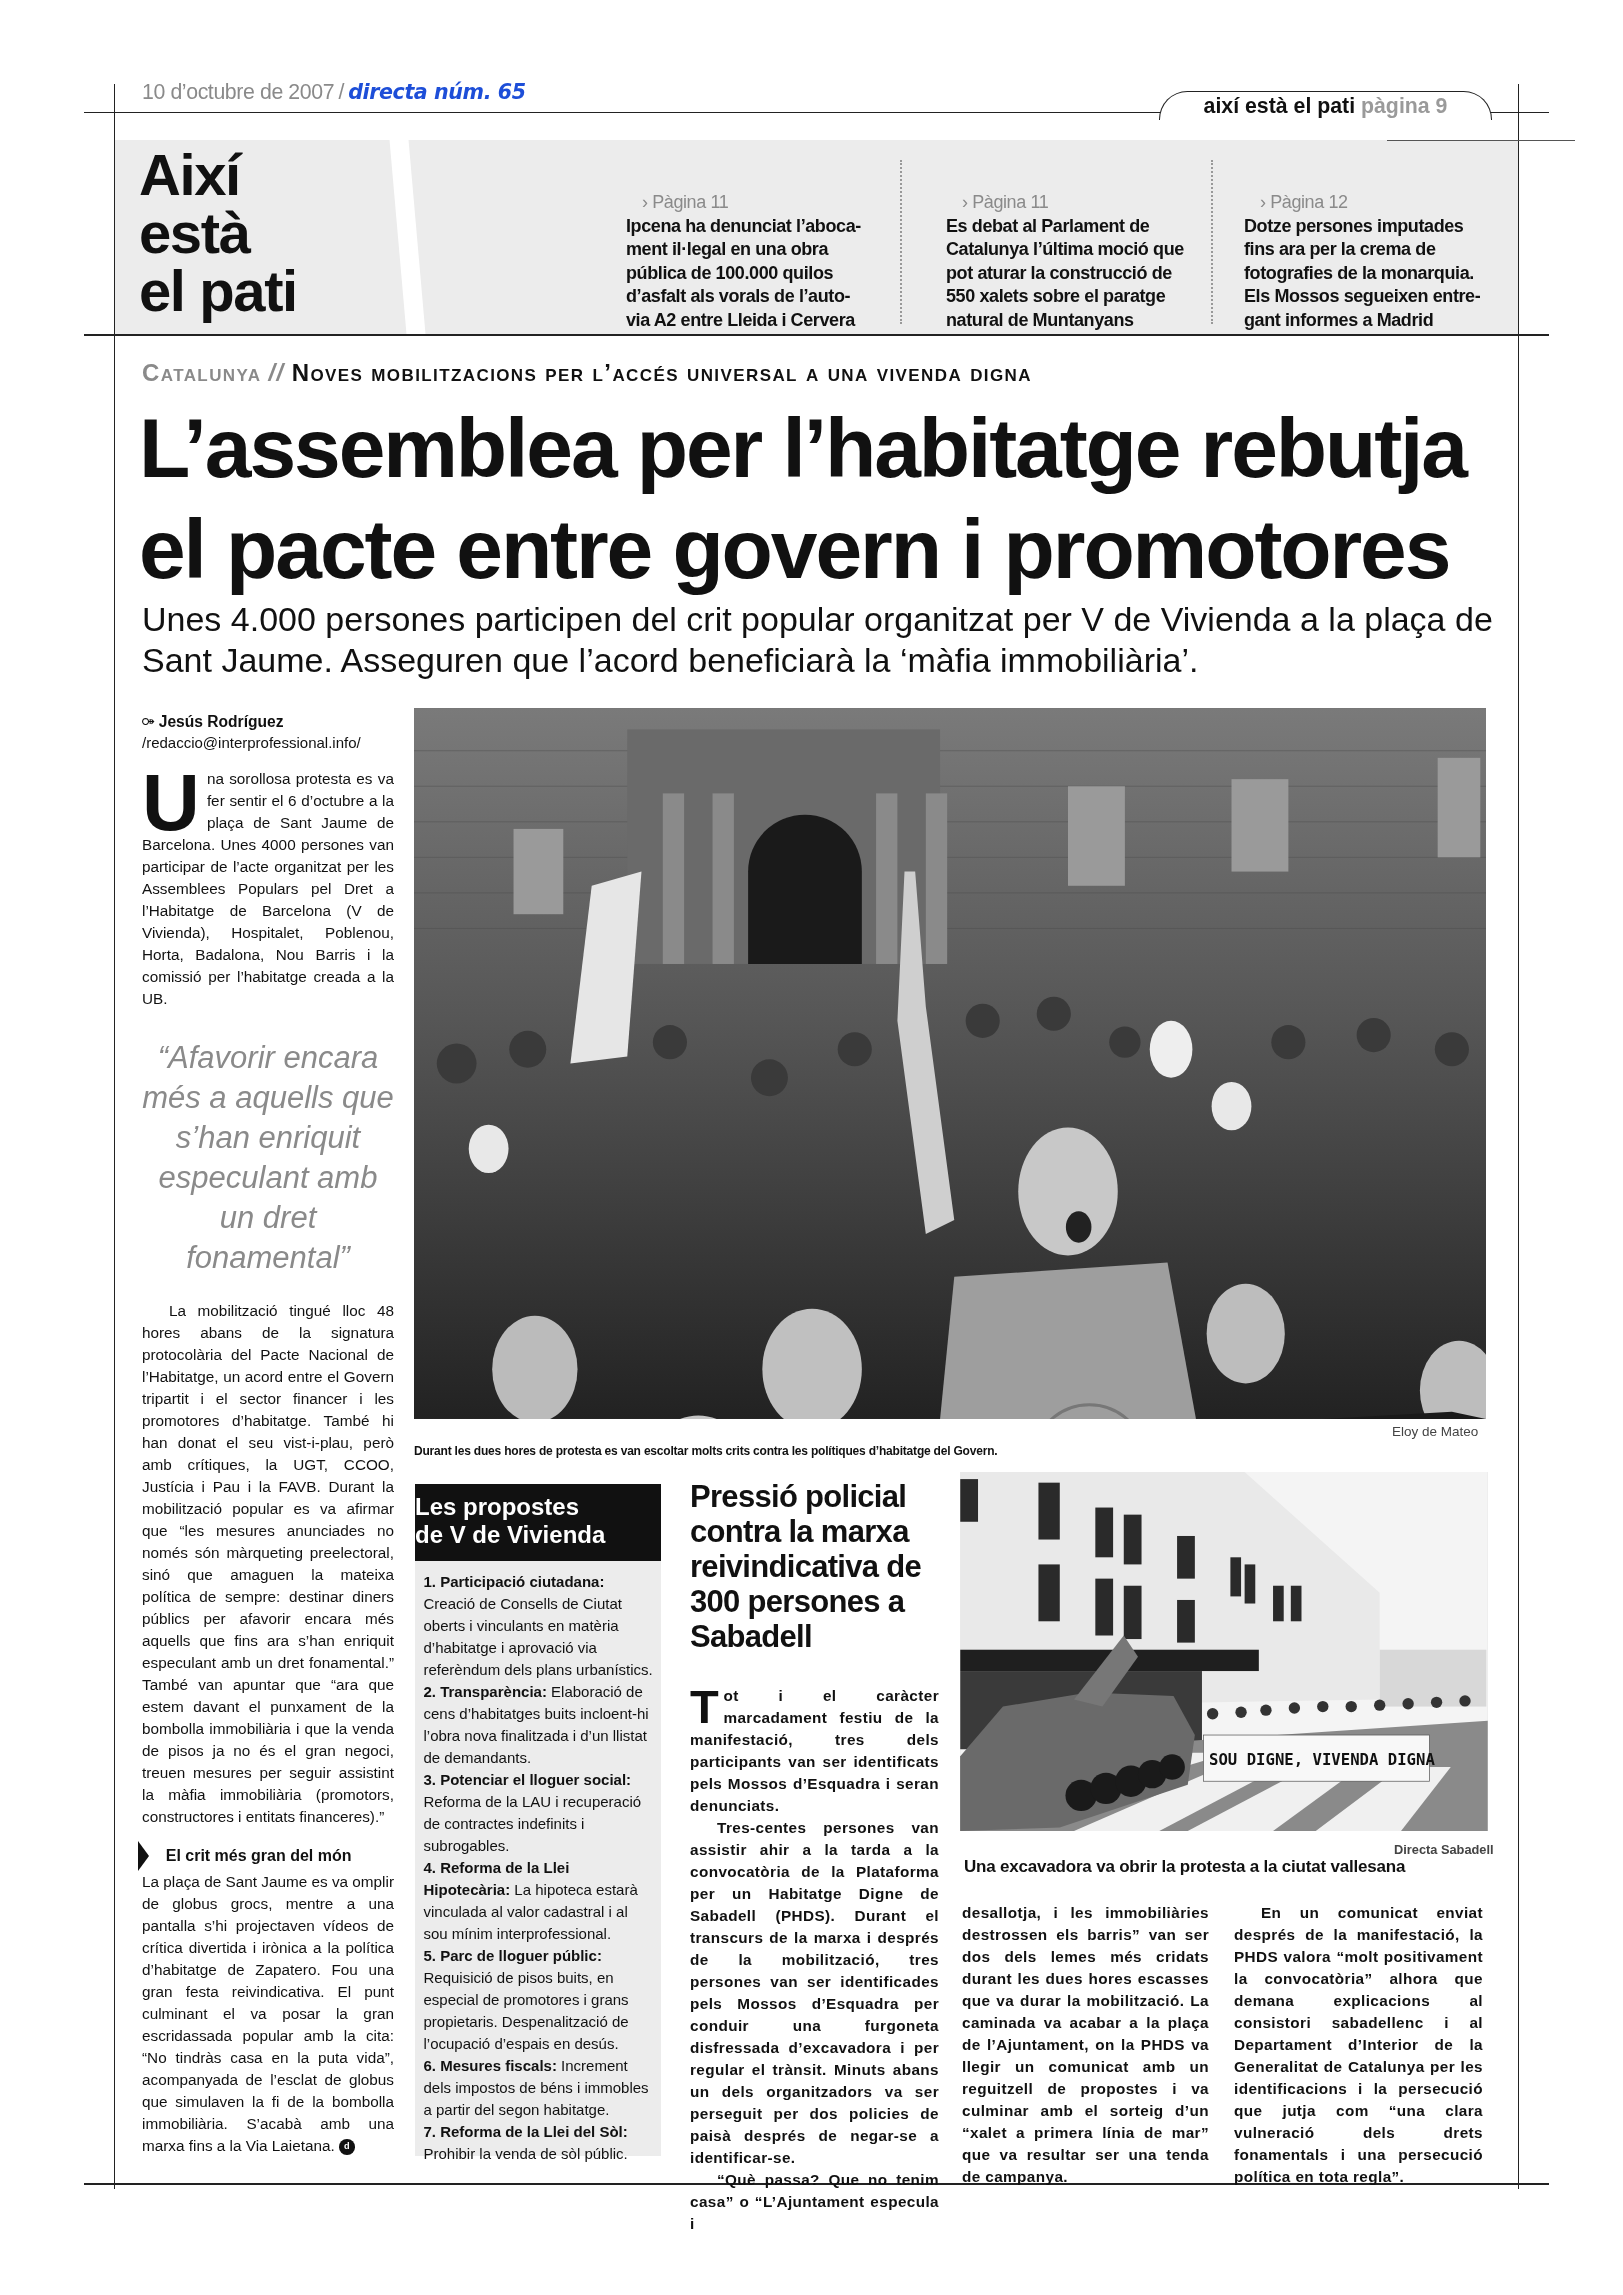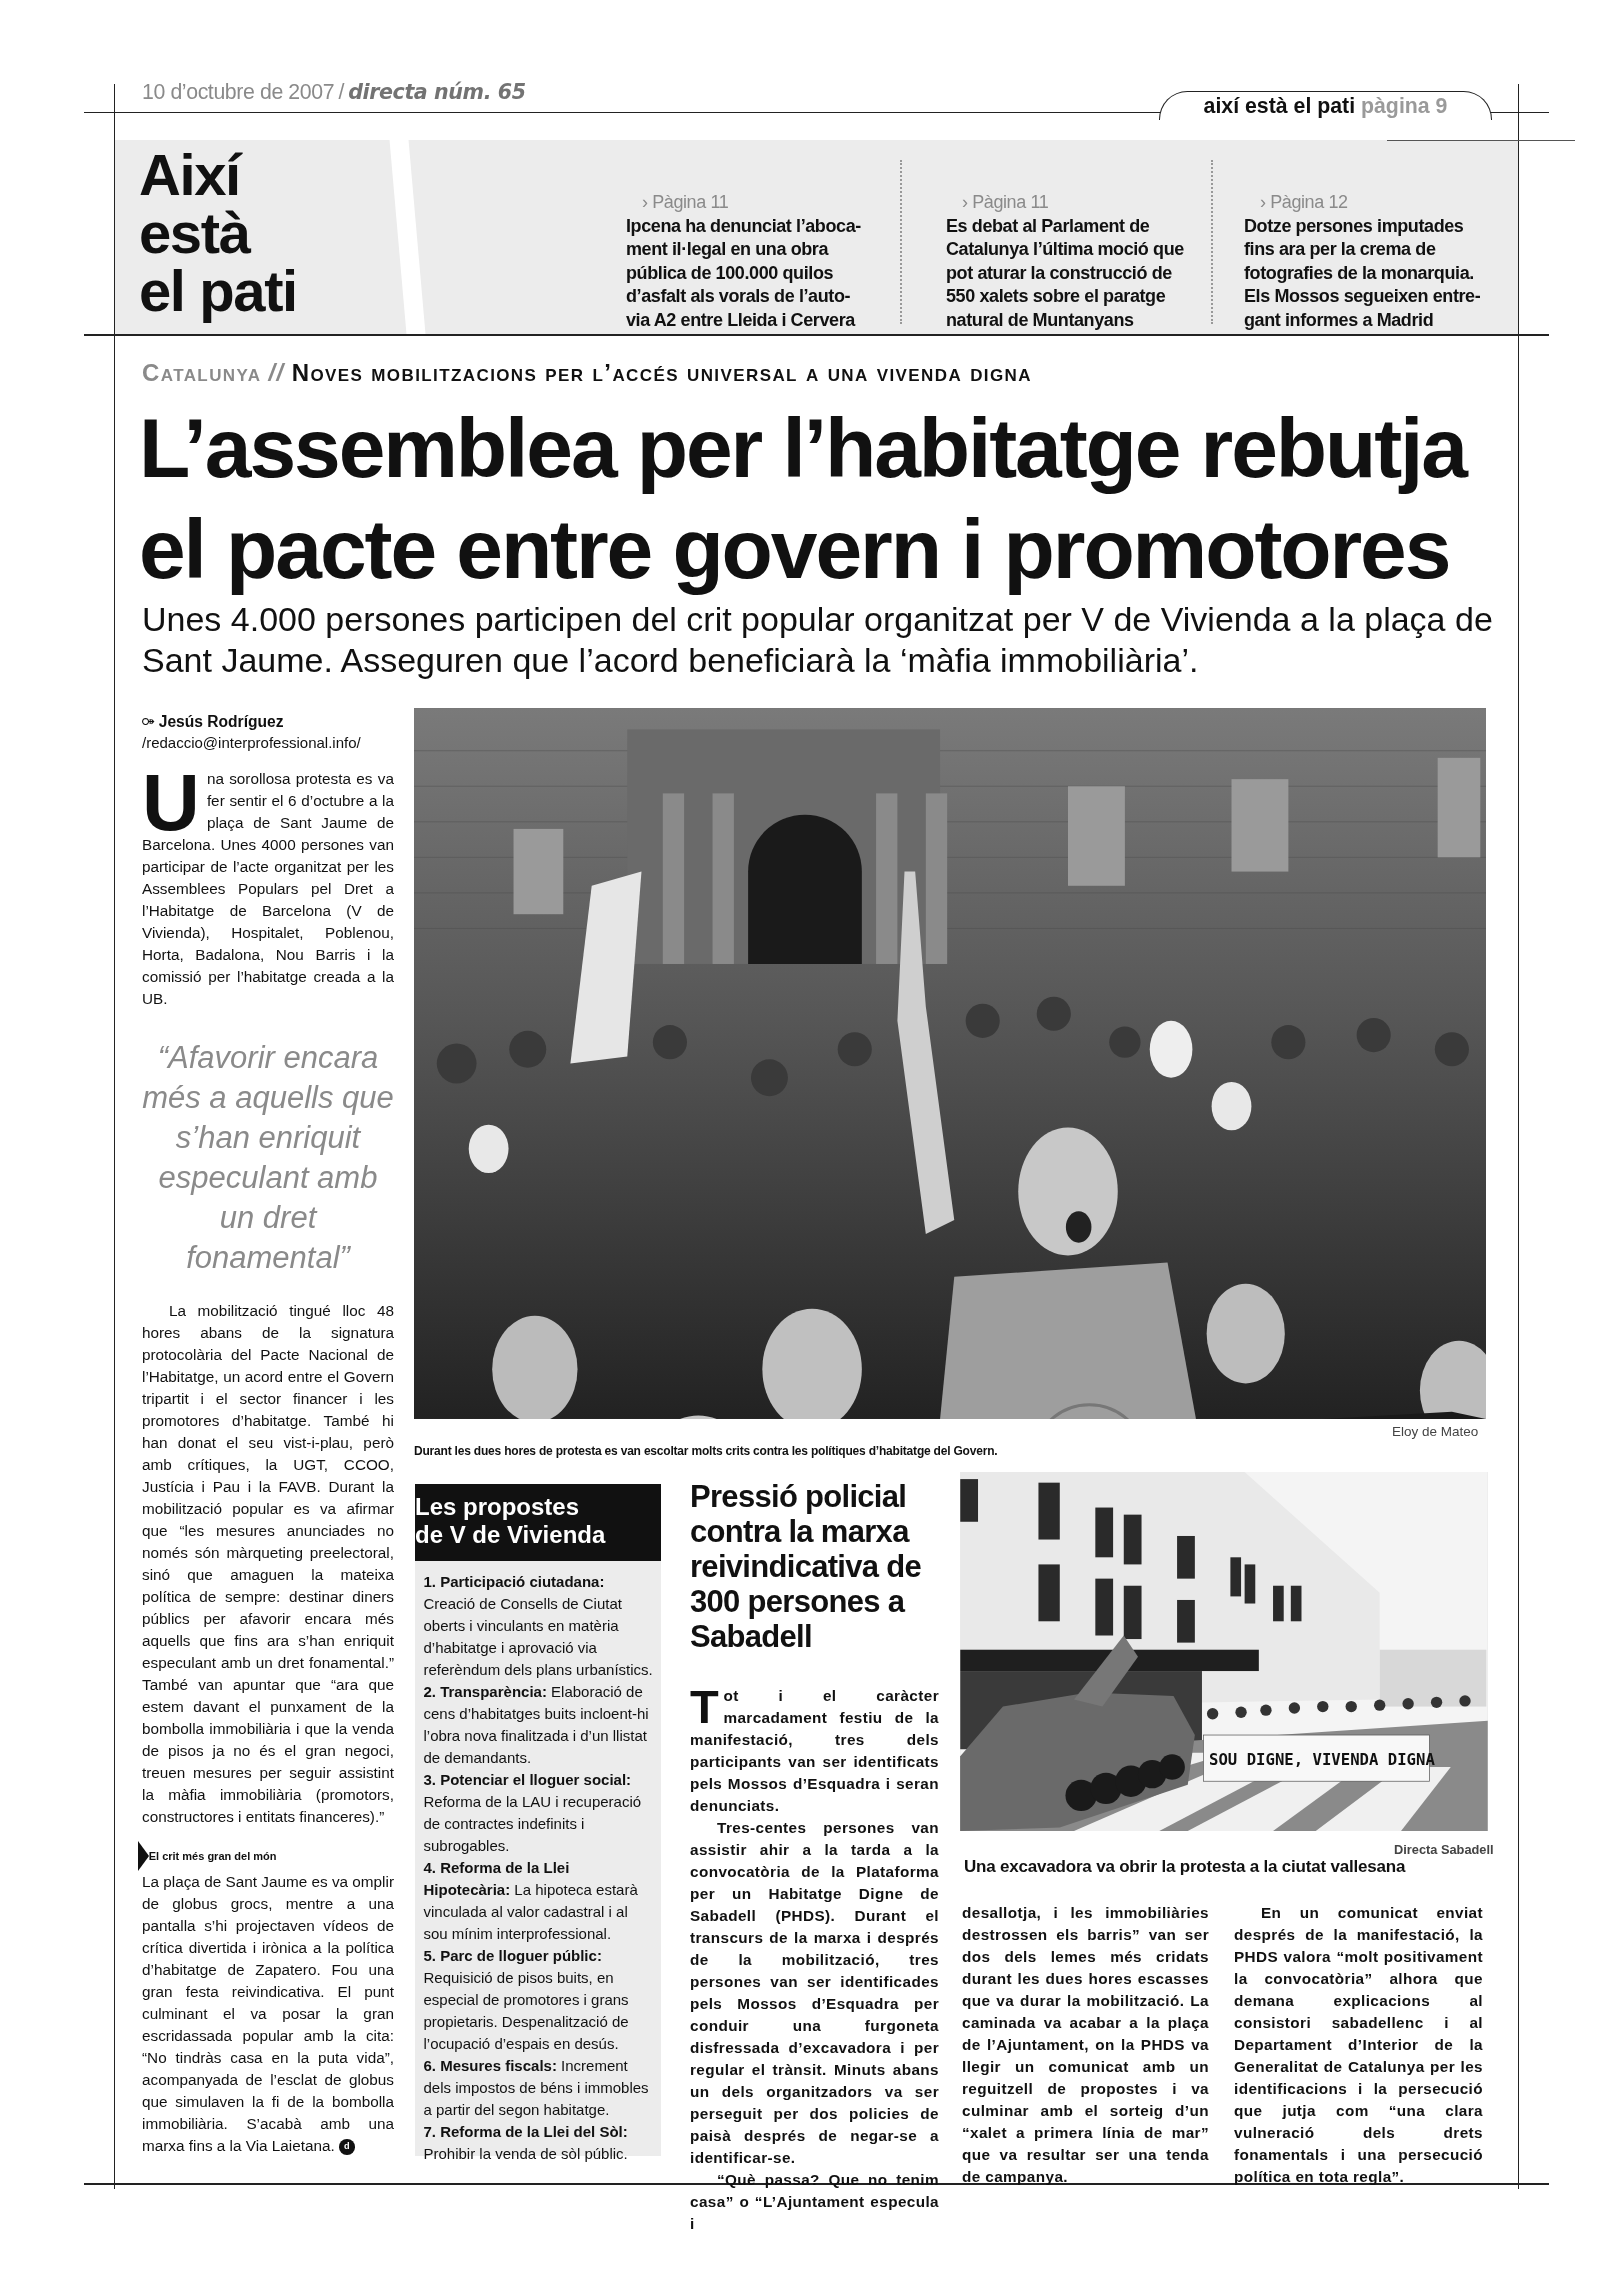--- a/index.html
+++ b/index.html
@@ -4,21 +4,21 @@
 <style>
   html,body{margin:0;padding:0;background:#fff;}
   body{width:1623px;height:2295px;position:relative;overflow:hidden;font-family:"Liberation Sans",sans-serif;color:#111;}
   .abs{position:absolute;}
   .vline{position:absolute;width:1.4px;background:#222;}
   .hline{position:absolute;height:2.1px;background:#222;}
 
   
   .date{left:142px;top:80px;font-size:21.3px;color:#8a8a8a;font-family:"Liberation Sans Narrow","Liberation Sans",sans-serif;letter-spacing:-0.4px;}
   .date .sep{color:#8a8a8a;margin:0 4.3px;}
-  .date .issue{color:#737373;font-weight:bold;font-style:italic;font-family:"DejaVu Sans",sans-serif;font-size:20.6px;}
+  .date .issue{color:#1d4ed8;font-weight:bold;font-style:italic;font-family:"DejaVu Sans",sans-serif;font-size:20.6px;}
   .tab{left:1159px;top:91px;width:331px;height:28.4px;border:1.4px solid #222;border-bottom:none;border-radius:28.4px 28.4px 0 0;text-align:center;font-size:21.3px;font-weight:bold;line-height:28.4px;background:#fff;}
   .tab .pg{color:#9a9a9a;}
 
   
   .band{left:115px;top:140px;width:1403px;height:194px;background:#ececec;}
   .slash{position:absolute;top:140px;width:18.5px;height:194px;background:#fff;transform:skewX(5deg);}
   .band-rule{left:1383px;top:140px;width:196px;height:1.4px;background:#555;}
   .logo{left:139px;top:146px;font-weight:bold;font-size:58px;line-height:58px;letter-spacing:-1.4px;}
   .logo .ln{display:block;position:relative;}
   .teaser{position:absolute;top:191px;width:242px;font-size:18px;line-height:23.5px;font-weight:bold;letter-spacing:-0.4px;}
@@ -32,21 +32,21 @@
   .headline{left:139px;top:398px;width:1372px;font-size:84px;line-height:101px;font-weight:bold;letter-spacing:-2.1px;}
   .subhead{left:142px;top:599px;width:1372px;font-size:34px;line-height:41px;letter-spacing:0px;}
 
   
   .byline{left:142px;top:711px;font-size:15px;line-height:21.3px;}
   .byline b{font-size:15.6px;}
   .col{position:absolute;font-size:15.3px;line-height:22px;text-align:justify;hyphens:auto;}
   .dropcap{float:left;font-size:80px;line-height:63px;font-weight:bold;margin:2.8px 7.1px 0 0;}
   .pull{left:142px;top:1038px;width:252px;text-align:center;color:#8a8a8a;font-style:italic;font-size:31px;line-height:40px;}
   .indent{text-indent:27px;display:block;}
-  .subhd{font-weight:bold;font-size:11px;display:flex;align-items:center;margin-top:12.8px;}
+  .subhd{font-weight:bold;font-size:16px;display:flex;align-items:center;gap:17px;margin-top:12.8px;}
   .tri{width:0;height:0;border-top:15px solid transparent;border-bottom:15px solid transparent;border-left:11.4px solid #111;margin-left:-4.3px;}
   .endmark{display:inline-block;width:15.6px;height:15.6px;border-radius:50%;background:#111;color:#fff;font-size:9.2px;line-height:15.6px;text-align:center;font-weight:bold;vertical-align:middle;}
 
   
   .photo-main{left:414px;top:708px;width:1072px;height:711px;overflow:hidden;background:#555;}
   .credit{font-size:13.5px;color:#444;}
   .caption{font-weight:bold;font-size:12px;letter-spacing:-0.2px;}
 
   
   .box{left:415px;top:1484px;width:246px;height:672px;background:#ececec;}

